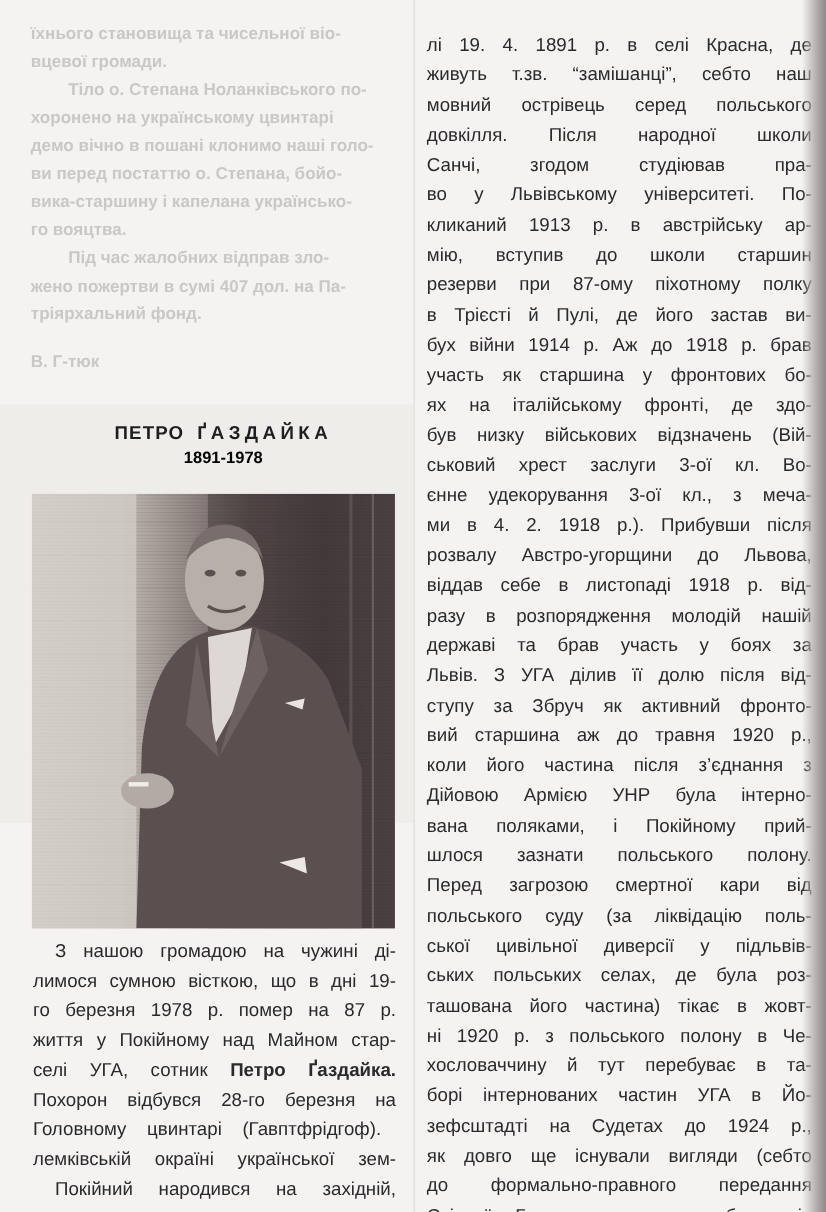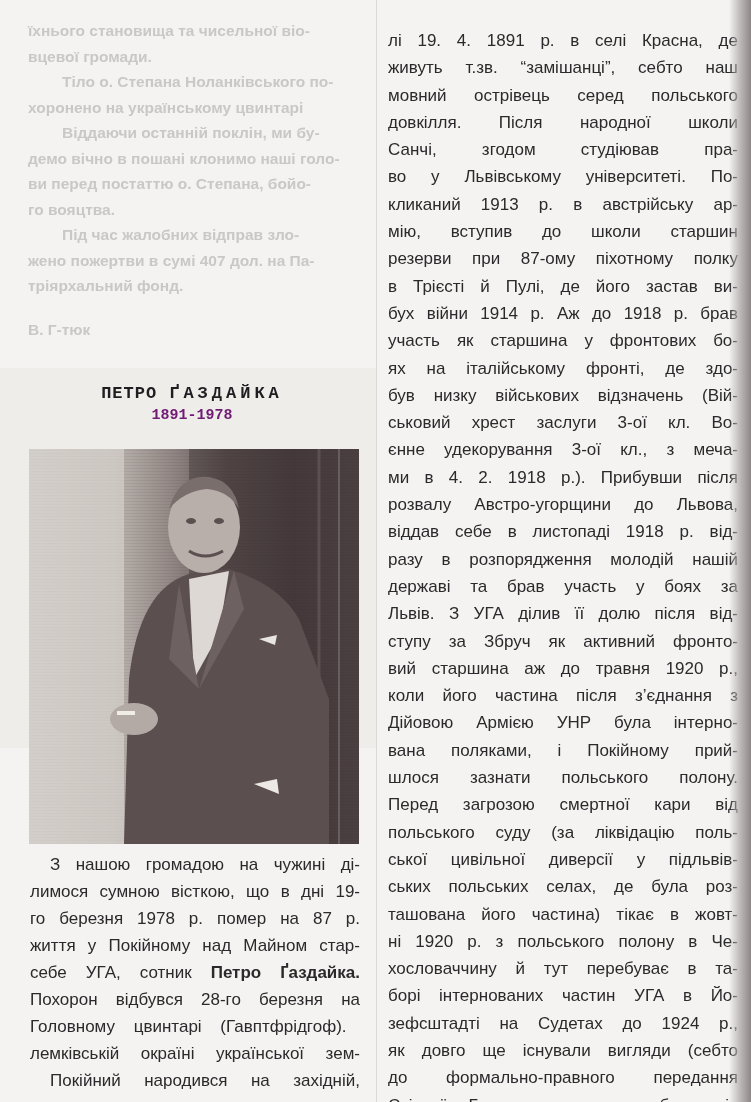--- a/index.html
+++ b/index.html
@@ -26,28 +26,28 @@
     font-weight: bold;
   }
   .faded p { margin: 0; text-align: justify; text-align-last: left; }
   .faded .indent { text-indent: 14px; }
   .faded .sign { text-align: right; margin-top: 18px; }
   .faded-band {
     position: absolute; left: 0; top: 368px; width: 376px; height: 380px;
     background: rgba(220,219,216,0.25);
   }
   .heading {
-    position: absolute; left: 4px; top: 384px; width: 376px; text-align: center; font-family: Liberation Mono, monospace;
+    position: absolute; left: 15px; top: 384px; width: 376px; text-align: center;
   }
   .heading .name {
     font-weight: bold; font-size: 17px; letter-spacing: 1px; color: #1e1e20;
   }
   .heading .name .surname { letter-spacing: 4px; margin-left: 12px; }
   .heading .years {
-    font-weight: bold; font-size: 15px; margin-top: 4px; color: #701a75;
+    font-weight: bold; font-size: 15px; margin-top: 4px; color: #000000;
   }
   .photo {
     position: absolute; left: 29px; top: 449px; width: 330px; height: 395px;
     overflow: hidden;
     background:
       repeating-linear-gradient(0deg, rgba(0,0,0,0.06) 0px, rgba(0,0,0,0.06) 1px, transparent 1px, transparent 3px),
       linear-gradient(90deg, #cfcbc6 0%, #bdb6b1 25%, #8d827f 45%, #5f5352 60%, #4a3e3f 80%, #574b4b 100%);
   }
   .photo svg { position: absolute; inset: 0; }
   .body-left {
@@ -68,23 +68,23 @@
 
 <div class="page">
 
   <div class="faded-band"></div>
 
   <div class="faded">
     <p>їхнього становища та чисельної віо-</p>
     <p style="text-align-last:left">вцевої громади.</p>
     <p class="indent">Тіло о. Степана Ноланківського по-</p>
     <p>хоронено на українському цвинтарі</p>
-    <p class="indent">Віддаючи останній поклін, ми бу-</p>
     <p>демо вічно в пошані клонимо наші голо-</p>
     <p>ви перед постаттю о. Степана, бойо-</p>
+    <p>вика-старшину і капелана українсько-</p>
     <p style="text-align-last:left">го вояцтва.</p>
     <p class="indent">Під час жалобних відправ зло-</p>
     <p>жено пожертви в сумі 407 дол. на Па-</p>
     <p style="text-align-last:left">тріярхальний фонд.</p>
     <p class="sign">В. Г-тюк</p>
   </div>
 
   <div class="col-divider"></div>
 
   <div class="heading">
@@ -121,21 +121,21 @@
       <ellipse cx="105" cy="270" rx="24" ry="16" fill="#b3aaa6"></ellipse>
       <rect x="88" y="262" width="18" height="4" fill="#f0ece8"></rect>
     </svg>
   </div>
 
   <div class="body-left">
     <span class="line indent">З нашою громадою на чужині ді-</span>
     <span class="line">лимося сумною вісткою, що в дні 19-</span>
     <span class="line">го березня 1978 р. помер на 87 р.</span>
     <span class="line">життя у Покійному над Майном стар-</span>
-    <span class="line"><span>себе УГА, сотник </span><b>Петро Ґаздайка.</b></span>
+    <span class="line"><span>селі УГА, сотник </span><b>Петро Ґаздайка.</b></span>
     <span class="line">Похорон відбувся 28-го березня на</span>
     <span class="line last" style="word-spacing:14px">Головному цвинтарі (Гавптфрідгоф).</span>
     <span class="line">лемківській окраїні української зем-</span>
     <span class="line indent">Покійний народився на західній,</span>
   </div>
 
   <div class="body-right" id="right-col">
       <span class="line">лі 19. 4. 1891 р. в селі Красна, де</span>
       <span class="line">живуть т.зв. “замішанці”, себто наш</span>
       <span class="line">мовний острівець серед польського</span>

